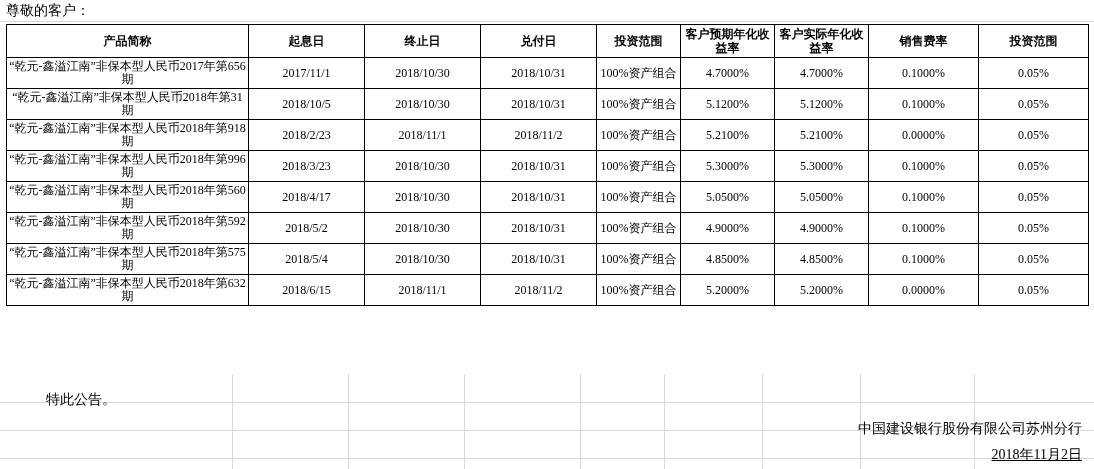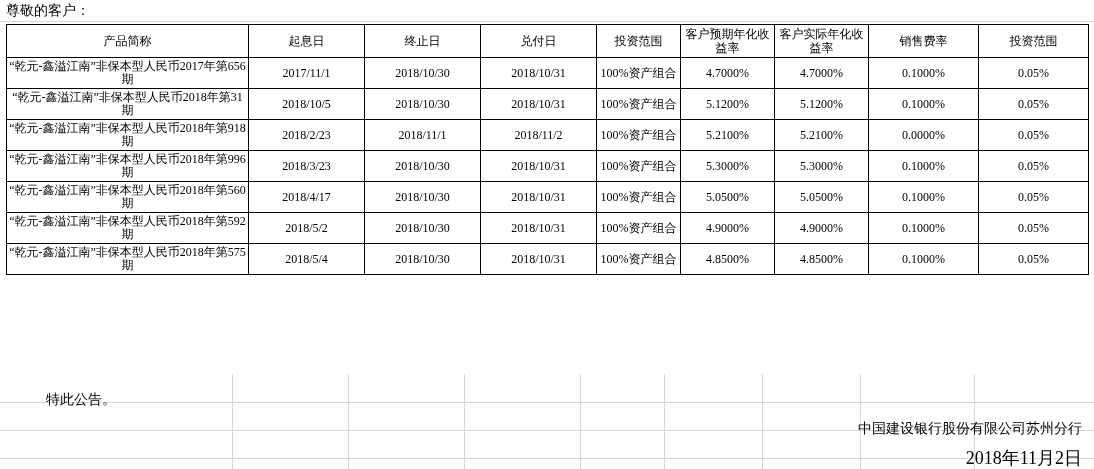--- a/index.html
+++ b/index.html
@@ -50,21 +50,21 @@
     width: 1082px;
   }
   table.main th, table.main td {
     border: 1px solid #000000;
     text-align: center;
     vertical-align: middle;
     font-size: 12px;
     padding: 1px 2px;
   }
   table.main thead th {
-    font-weight: normal;
+    font-weight: bold;
     height: 30px;
     line-height: 14px;
   }
   table.main tbody td {
     height: 28px;
     line-height: 13px;
   }
   td.prodname {
     text-align: left;
     padding-left: 3px;
@@ -94,22 +94,23 @@
     position: absolute;
     right: 12px;
     top: 46px;
     font-size: 14px;
     white-space: nowrap;
   }
   .sigdate {
     position: absolute;
     right: 12px;
     top: 72px;
-    font-size: 18px;
-    white-space: nowrap;
+    font-size: 14px;
+    white-space: nowrap;
+    text-decoration: underline;
   }
 </style>
 </head>
 <body>
 
 <div class="page">
 
   <div class="greeting">尊敬的客户：</div>
   <div class="grid-line" style="left:0; top:21px; width:1094px;"></div>
 
@@ -209,20 +210,31 @@
         <td class="prodname">“乾元-鑫溢江南”非保本型人民币2018年第575期</td>
         <td>2018/5/4</td>
         <td>2018/10/30</td>
         <td>2018/10/31</td>
         <td class="scope">100%资产组合</td>
         <td>4.8500%</td>
         <td>4.8500%</td>
         <td>0.1000%</td>
         <td>0.05%</td>
       </tr>
+      <tr>
+        <td class="prodname">“乾元-鑫溢江南”非保本型人民币2018年第632期</td>
+        <td>2018/6/15</td>
+        <td>2018/11/1</td>
+        <td>2018/11/2</td>
+        <td class="scope">100%资产组合</td>
+        <td>5.2000%</td>
+        <td>5.2000%</td>
+        <td>0.0000%</td>
+        <td>0.05%</td>
+      </tr>
     </tbody>
   </table>
 
   <div class="bottom">
 
     <div class="grid-line" style="left:0; top:28px; width:1094px;"></div>
     <div class="grid-line" style="left:0; top:56px; width:1094px;"></div>
     <div class="grid-line" style="left:0; top:84px; width:1094px;"></div>
     <div class="grid-vline" style="left:232px; top:0; height:95px;"></div>
     <div class="grid-vline" style="left:348px; top:0; height:95px;"></div>

